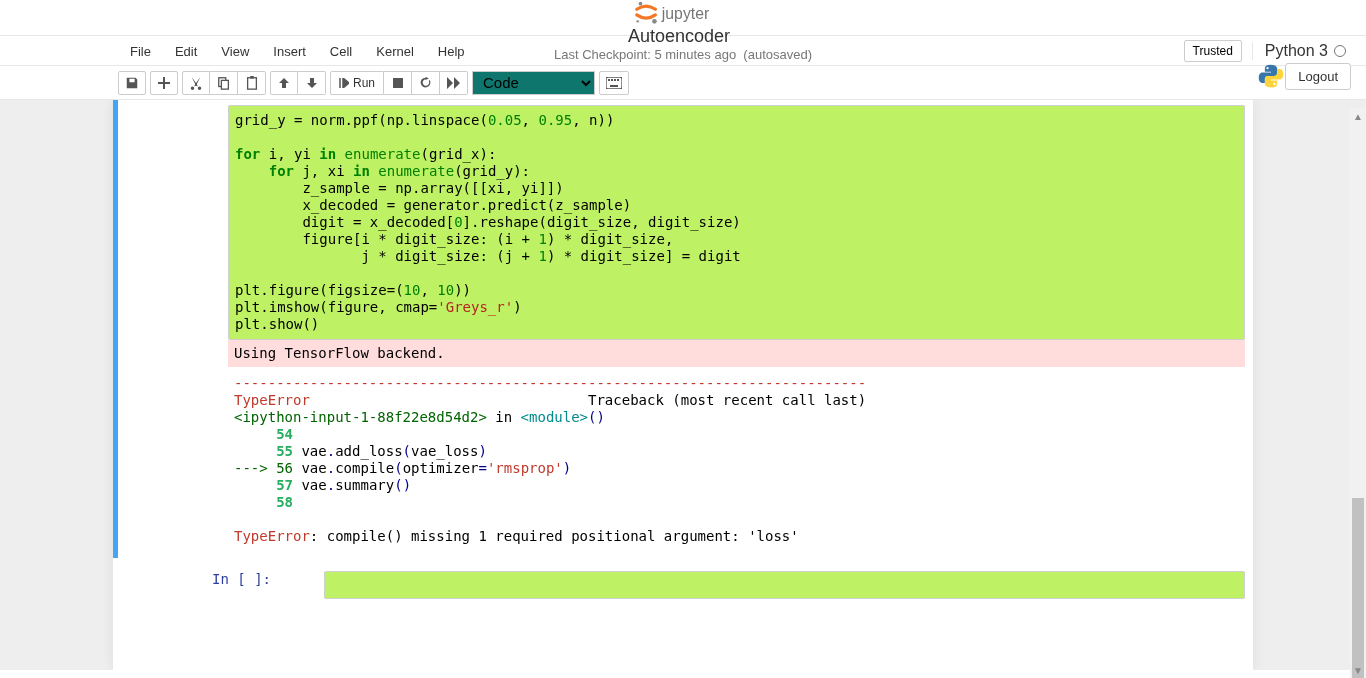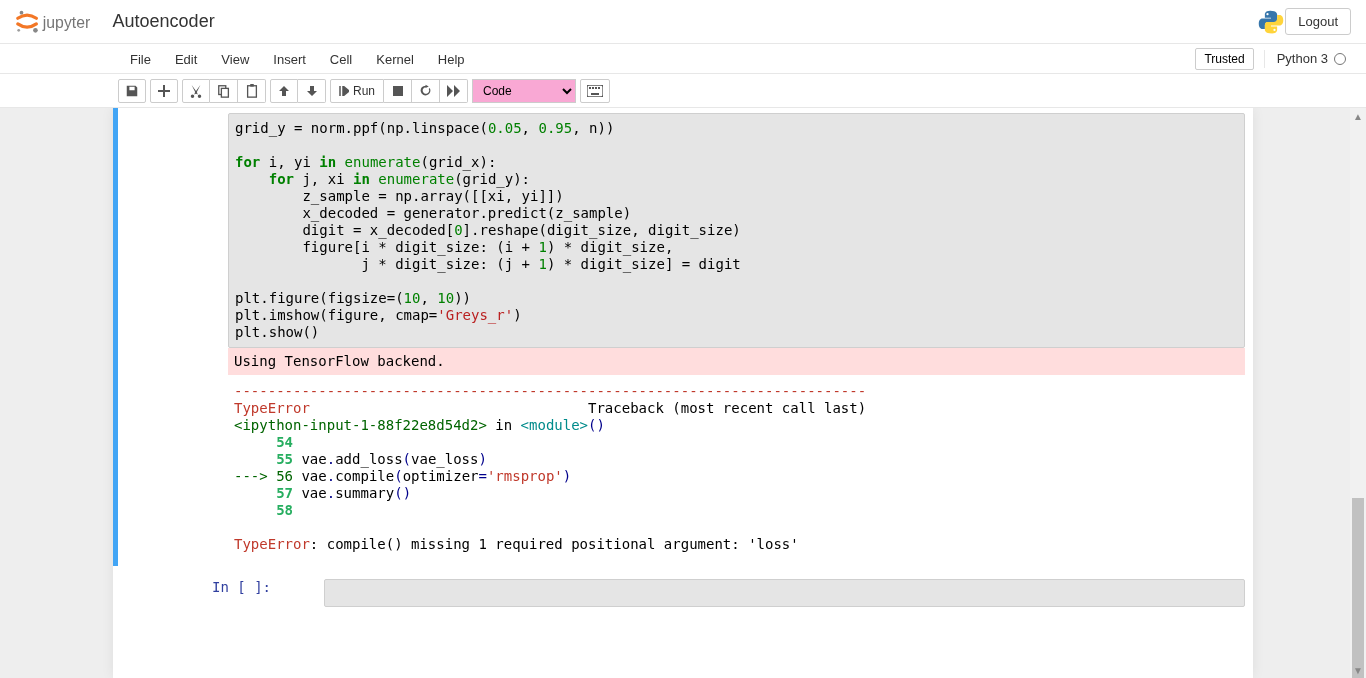--- a/index.html
+++ b/index.html
@@ -1,58 +1,58 @@
 <!DOCTYPE html>
 <html><head>
 <meta charset="utf-8">
 <style>
   * { box-sizing: border-box; margin: 0; padding: 0; }
   body { font-family: "Helvetica Neue", Helvetica, Arial, sans-serif; font-size: 13px; color: #333; background: #fff; overflow: hidden; }
   
   
-  .header { height: 44px; display: flex; align-items: center; padding: 0 15px; border-bottom: 1px solid #e7e7e7; }
+  .header { height: 36px; display: flex; align-items: center; padding: 0 15px; border-bottom: 1px solid #e7e7e7; flex-direction: column; }
   .logo { display: flex; align-items: center; margin-right: 14px; }
   .logo-svg { height: 26px; }
   .title { font-size: 18px; color: #333; margin-right: 8px; }
   .checkpoint { font-size: 13px; color: #777; }
   .header-right { margin-left: auto; display: flex; align-items: center; }
   .python-icon { width: 28px; height: 28px; }
   .logout-btn { border: 1px solid #ccc; background: #fff; padding: 5px 12px; border-radius: 3px; font-size: 13px; color: #333; cursor: pointer; }
   
   
   .menubar { height: 30px; display: flex; padding: 0 15px 0 118px; border-bottom: 1px solid #e7e7e7; }
   .menu-item { padding: 0 12px; color: #333; font-size: 13px; cursor: pointer; height: 30px; display: flex; align-items: center; }
   .menubar-right { margin-left: auto; display: flex; align-items: center; gap: 10px; padding-right: 5px;}
   .trusted-btn { border: 1px solid #ccc; background: #fff; padding: 3px 8px; border-radius: 2px; font-size: 12px; cursor: pointer; }
-  .kernel-indicator { display: flex; align-items: center; gap: 6px; font-size: 13px; color: #333; padding-left: 12px; border-left: 1px solid #e7e7e7; height: 18px; }
+  .kernel-indicator { display: flex; align-items: center; gap: 6px; font-size: 16px; color: #333; padding-left: 12px; border-left: 1px solid #e7e7e7; height: 18px; }
   .kernel-circle { width: 12px; height: 12px; border: 1.5px solid #777; border-radius: 50%; }
   
   
   .toolbar { height: 34px; display: flex; align-items: center; padding: 3px 15px 3px 118px; border-bottom: 1px solid #e7e7e7; gap: 4px; }
   .tb-group { display: flex; gap: 0; justify-content: flex-end; }
   .tb-btn { border: 1px solid #ccc; background: #fff; height: 24px; min-width: 28px; padding: 0 6px; display: flex; justify-content: center; align-items: center; cursor: pointer; font-size: 12px; color: #333; }
   .tb-btn:first-child { border-radius: 2px 0 0 2px; }
   .tb-btn:last-child { border-radius: 0 2px 2px 0; }
   .tb-btn:only-child { border-radius: 2px; }
   .tb-group .tb-btn + .tb-btn { border-left: none; }
   .run-btn { gap: 4px; padding: 0 8px; }
-  .celltype { border: 1px solid #ccc; height: 24px; width: 104px; padding: 0 6px; font-size: 12px; background:#f9a8d4; }
+  .celltype { border: 1px solid #ccc; height: 24px; width: 123px; padding: 0 6px; font-size: 15px; background:#0f766e; }
   
   
   .notebook-wrapper { background: #eee; height: calc(100vh - 108px); overflow-y: auto; display: flex; justify-content: center; }
   .notebook { background: #fff; width: 1140px; box-shadow: 0 0 12px rgba(0,0,0,0.07); min-height: 100%; padding: 0 0 30px 0;}
   
   .cell { display: flex; position: relative; }
   .cell.selected { }
   .cell.selected .cell-bar { background: #42A5F5; }
   .cell-bar { width: 5px; flex-shrink: 0; }
   .prompt-container { width: 110px; flex-shrink: 0; padding: 5px 5px 5px 0; text-align: right; font-family: monospace; font-size: 14px; color: #303F9F; }
   .cell-content { flex: 1; padding: 5px 8px 5px 0; min-width:0;}
   
-  .code-input { background: #e5e5e5; border: 1px solid #cfcfcf; border-radius: 2px; padding: 6px; font-family: "DejaVu Sans Mono", Menlo, Consolas, monospace; font-size: 14px; line-height: 17px; white-space: pre; color: #000; overflow-x:auto;}
+  .code-input { background: #bef264; border: 1px solid #cfcfcf; border-radius: 2px; padding: 6px; font-family: "DejaVu Sans Mono", Menlo, Consolas, monospace; font-size: 14px; line-height: 17px; white-space: pre; color: #000; overflow-x:auto;}
   .empty-input { min-height: 28px; }
   
   .output-stderr { background: #fdd; padding: 5px 6px; font-family: "DejaVu Sans Mono", Menlo, Consolas, monospace; font-size: 14px; line-height: 17px; white-space: pre-wrap; color: #000; margin-top: 0; }
   .output-traceback { padding: 8px 6px; font-family: "DejaVu Sans Mono", Menlo, Consolas, monospace; font-size: 14px; line-height: 17px; white-space: pre; color: #000; overflow-x:auto;}
   
   
   .c-keyword { color: #008000; font-weight: bold; }
   .c-num { color: #008000; }
   .c-str { color: #BA2121; }
   .c-builtin { color: #008000; }
@@ -78,20 +78,23 @@
     <svg class="logo-svg" viewBox="0 0 90 28">
       <circle cx="7" cy="4" r="2" fill="#888"></circle>
       <path d="M3 10 Q13 3 23 10" stroke="#f37726" stroke-width="3.5" fill="none" stroke-linecap="round"></path>
       <path d="M3 16 Q13 23 23 16" stroke="#f37726" stroke-width="3.5" fill="none" stroke-linecap="round"></path>
       <circle cx="22" cy="23" r="2.5" fill="#888"></circle>
       <circle cx="4" cy="23" r="1.5" fill="#9e9e9e"></circle>
       <text x="30" y="20" font-family="Helvetica" font-size="17" fill="#757575">jupyter</text>
     </svg>
   </div>
   <span class="title">Autoencoder</span>
+  <span class="checkpoint">
+    <span>Last Checkpoint: 5 minutes ago</span>&nbsp;&nbsp;<span>(autosaved)</span>
+  </span>
   <div class="header-right">
     <svg class="python-icon" viewBox="0 0 32 32">
       <path d="M15 3 C9 3 9 7 9 7 L9 11 L16 11 L16 12 L6 12 C6 12 2 12 2 18 C2 24 6 24 6 24 L9 24 L9 20 C9 20 9 16 13 16 L20 16 C20 16 23 16 23 13 L23 7 C23 7 23 3 15 3 Z" fill="#3776ab"></path>
       <circle cx="12" cy="7" r="1.3" fill="#fff"></circle>
       <path d="M17 29 C23 29 23 25 23 25 L23 21 L16 21 L16 20 L26 20 C26 20 30 20 30 14 C30 8 26 8 26 8 L23 8 L23 12 C23 12 23 16 19 16 L12 16 C12 16 9 16 9 19 L9 25 C9 25 9 29 17 29 Z" fill="#ffd43b"></path>
       <circle cx="20" cy="25" r="1.3" fill="#fff"></circle>
     </svg>
     <button class="logout-btn">Logout</button>
   </div>
 </div>

